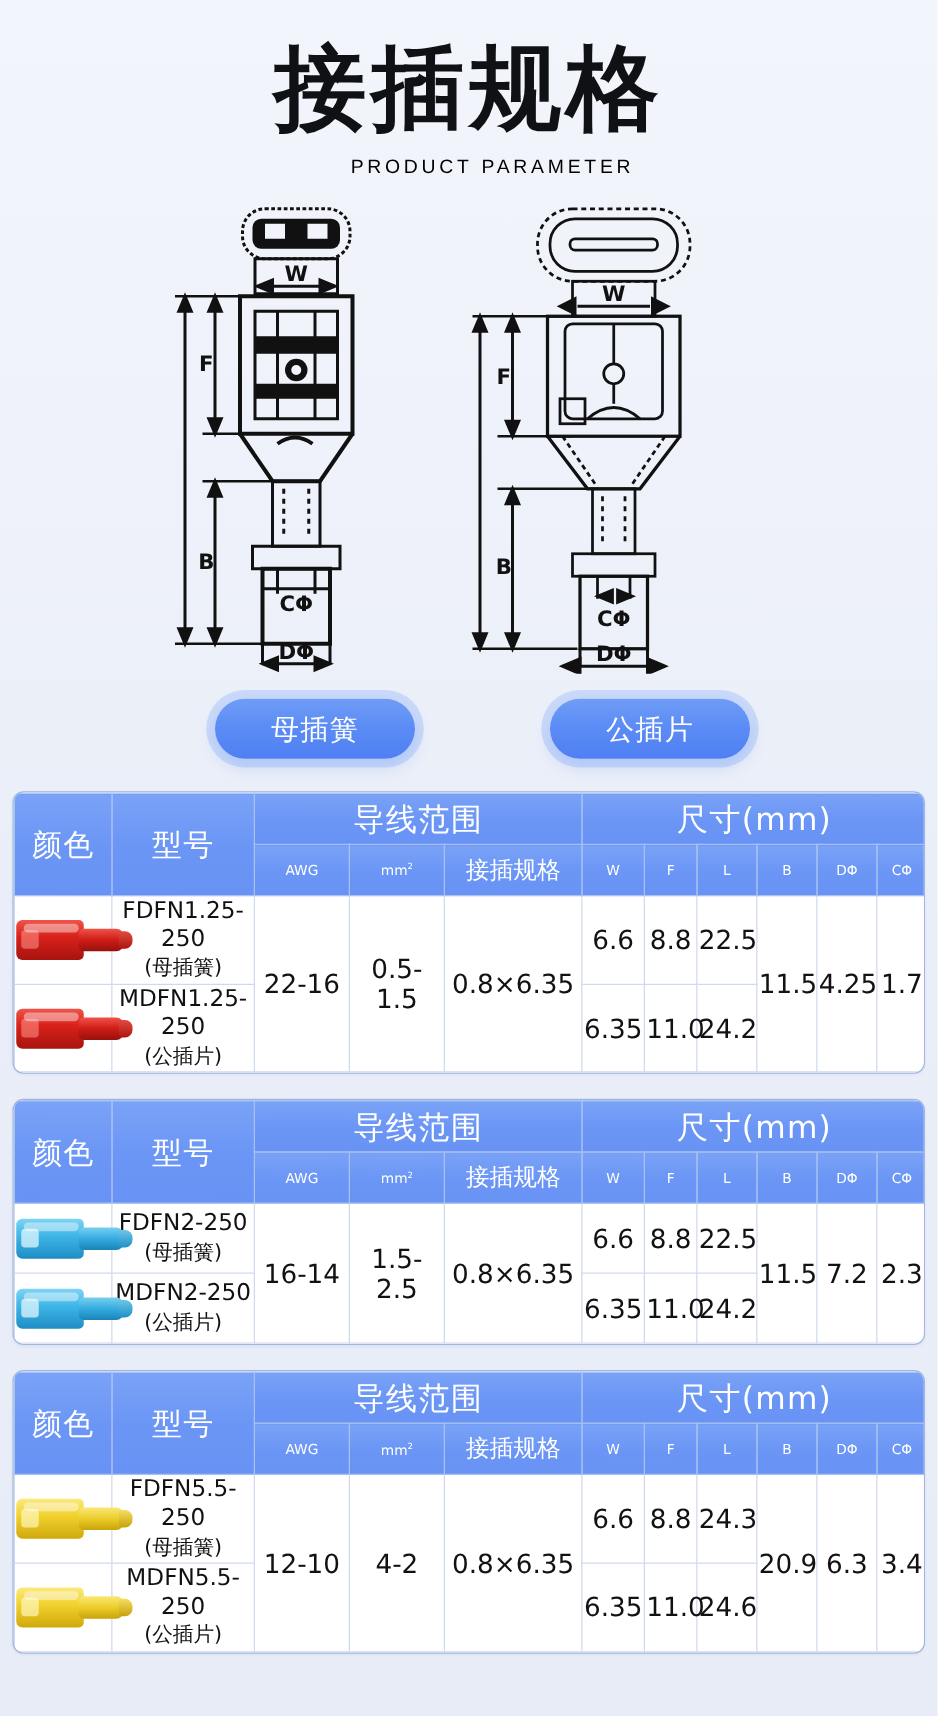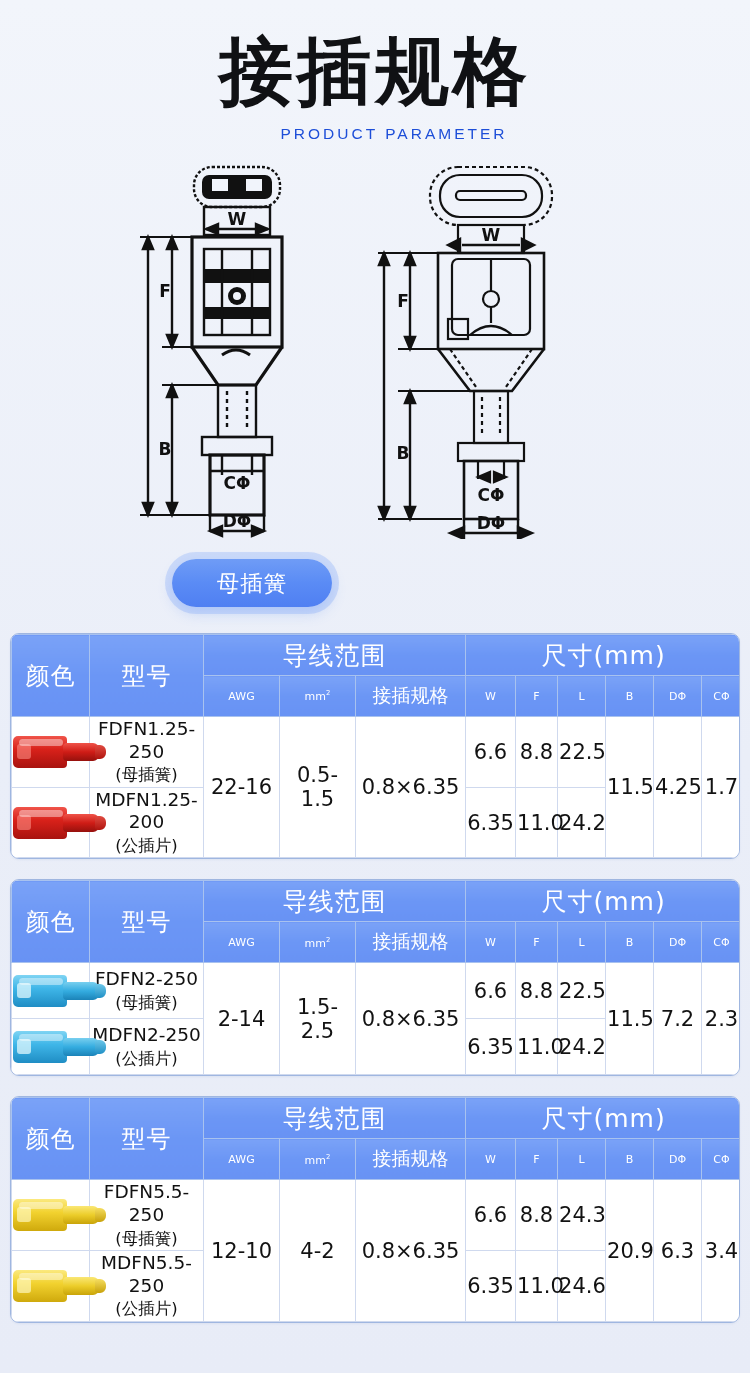--- a/index.html
+++ b/index.html
@@ -13,21 +13,21 @@
   .page{position:relative;width:750px;height:1373px;}
 
   
   .hdr{padding-top:34px;text-align:center;}
   .hdr-title{
     font-size:74px; line-height:1.0; font-weight:700; color:#101114;
     letter-spacing:4px; font-family:"DejaVu Sans","Liberation Sans",sans-serif;
   }
   .hdr-sub{
     margin-top:17px; font-size:15.5px; letter-spacing:3.0px;
-    color:#1d4ed8; font-weight:400;padding-left:38px;
+    color:#000000; font-weight:400;padding-left:38px;
   }
 
   
   .diagrams{position:relative;width:750px;height:400px;margin-top:16px;}
   .diag{position:absolute;top:0;}
   .diag.left{left:118px;}
   .diag.right{left:370px;}
 
   
   .pills{position:relative;height:74px;}
@@ -286,20 +286,23 @@
           <line x1="148" y1="360" x2="148" y2="374"></line>
         </g>
         <text x="121" y="370" font-size="17" font-weight="700" text-anchor="middle" fill="#111" font-family="DejaVu Sans, sans-serif">DΦ</text>
       </svg>
     </div>
   </div>
 
   <div class="pills">
     <div class="pill p1">
       <span>母插簧</span>
+    </div>
+    <div class="pill p2">
+      <span>公插片</span>
     </div>
   </div>
 
   <div class="tbl-wrap">
     <table>
       <colgroup>
         <col style="width:78px">
           <col style="width:114px">
           <col style="width:76px">
           <col style="width:76px">
@@ -361,21 +364,21 @@
           <td class="tall">
             <div class="thumb t-red">
               <div class="body"></div>
                 <div class="barrel"></div>
                 <div class="tip"></div>
                 <div class="slot"></div>
                 <div class="gloss"></div>
             </div>
           </td>
           <td class="c-model">
-            <span>MDFN1.25-200</span><br>
+            <span>MDFN1.25-250</span><br>
             <span class="sub">(公插片)</span>
           </td>
           <td class="c-dim">6.35</td>
           <td class="c-dim">11.0</td>
           <td class="c-dim">24.2</td>
         </tr>
       </tbody>
     </table>
   </div>
 
@@ -422,21 +425,21 @@
                 <div class="barrel"></div>
                 <div class="tip"></div>
                 <div class="slot"></div>
                 <div class="gloss"></div>
             </div>
           </td>
           <td class="c-model">
             <span>FDFN2-250</span><br>
             <span class="sub">(母插簧)</span>
           </td>
-          <td rowspan="2">2-14</td>
+          <td rowspan="2">16-14</td>
           <td rowspan="2">1.5-2.5</td>
           <td rowspan="2">0.8×6.35</td>
           <td class="c-dim">6.6</td>
           <td class="c-dim">8.8</td>
           <td class="c-dim">22.5</td>
           <td rowspan="2">11.5</td>
           <td rowspan="2">7.2</td>
           <td rowspan="2">2.3</td>
 
         </tr>

